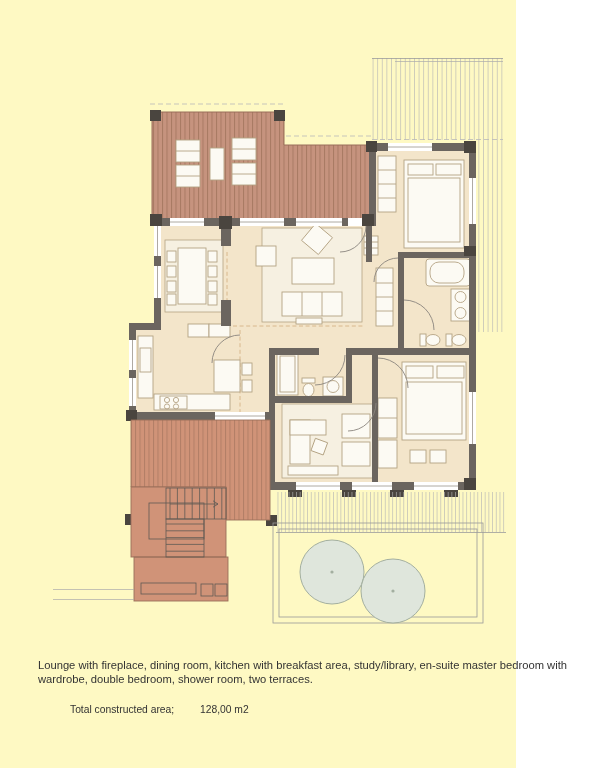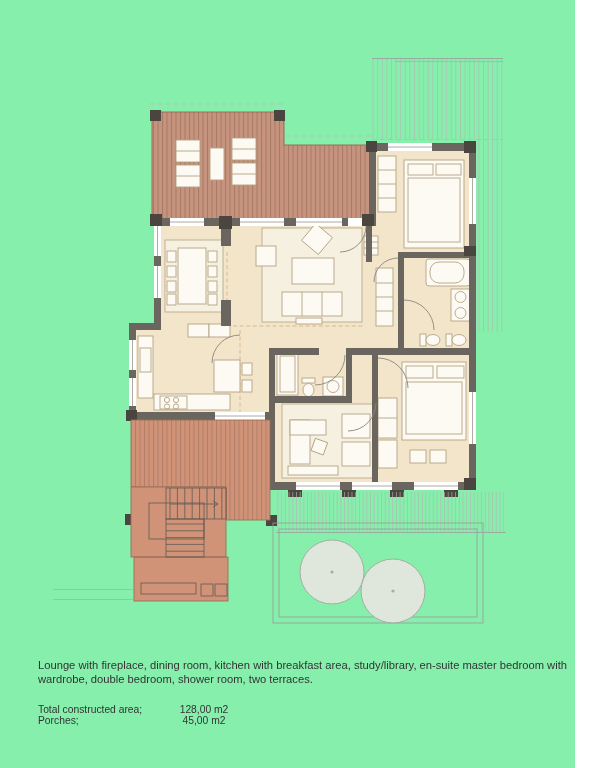--- a/index.html
+++ b/index.html
@@ -1,17 +1,17 @@
 <!DOCTYPE html>
 <html style="--wall: #6b655f; --pillar: #4a453f; --floor: #f3e5ca; --rug: #f6f0e1; --deck: #c6937e; --deck-line: #a87a63; --deck-border: #9a6f5a; --terrace: #d09378; --terrace-line: #b27e66; --furniture-fill: #fcfaf3; --furniture-stroke: #b4a383; --tree-fill: #dfe6dc; --tree-stroke: #a3afa0; --pergola-line: #b4b4b4; --garden-border: #9a9a9a; --palm: #8d8d8d; --zone-dash: #d6b286; --window-line: #9a948c; --door-arc: #8a857e; --text: #333333;"><head>
 <meta charset="utf-8">
 <style>
   html,body{margin:0;padding:0;background:#ffffff;width:614px;height:768px;overflow:hidden;
     font-family:"Liberation Sans", sans-serif;}
-  .page{position:relative;width:575px;height:768px;background:#86efac;}
+  .page{position:relative;width:516px;height:768px;background:#fef9c3;}
   svg{position:absolute;left:0;top:0;}
 
   
   .wall{fill:var(--wall);}
   .pillar{fill:var(--pillar);}
   .floor{fill:var(--floor);}
   .rug{fill:var(--rug);stroke:var(--furniture-stroke);stroke-width:.8;}
   .furn{fill:var(--furniture-fill);stroke:var(--furniture-stroke);stroke-width:.9;}
   .furnline{fill:none;stroke:var(--furniture-stroke);stroke-width:.9;}
   .deckline{fill:none;stroke:var(--deck-border);stroke-width:1;}
@@ -25,22 +25,22 @@
   .gborder{fill:none;stroke:var(--garden-border);stroke-width:.8;}
   .tree{fill:var(--tree-fill);stroke:var(--tree-stroke);stroke-width:1;}
   .treedot{fill:var(--tree-stroke);}
   .grayline{stroke:#9c9c9c;stroke-width:.8;}
   .lightline{stroke:#ababab;stroke-width:.7;}
 
   .description{position:absolute;left:38px;top:659px;width:556px;
     font-size:11.2px;line-height:13.6px;color:var(--text);}
   .areas{position:absolute;left:38px;top:704px;font-size:10.3px;line-height:11.4px;color:var(--text);}
   .area-row{display:flex;}
-  .area-label{width:130px;}
-  .area-value{width:72px;text-align:center;}
+  .area-label{width:130px;margin-left:32px;}
+  .area-value{width:72px;text-align:left;}
 </style>
 </head>
 <body>
 
 <div class="page">
 
 <svg width="614" height="768" viewBox="0 0 614 768">
   <defs>
     <pattern id="pDeck" width="4.5" height="8" patternUnits="userSpaceOnUse">
       <rect width="4.5" height="8" style="fill:var(--deck)"></rect>
@@ -368,19 +368,15 @@
   </g>
 </svg>
 
   <div class="description">Lounge with fireplace, dining room, kitchen with breakfast area, study/library, en-suite master bedroom with wardrobe, double bedroom, shower room, two terraces.</div>
 
   <div class="areas">
     <div class="area-row">
       <span class="area-label">Total constructed area;</span>
       <span class="area-value">128,00 m2</span>
     </div>
-    <div class="area-row">
-      <span class="area-label">Porches;</span>
-      <span class="area-value">45,00 m2</span>
-    </div>
   </div>
 
 </div>
 
 </body></html>

